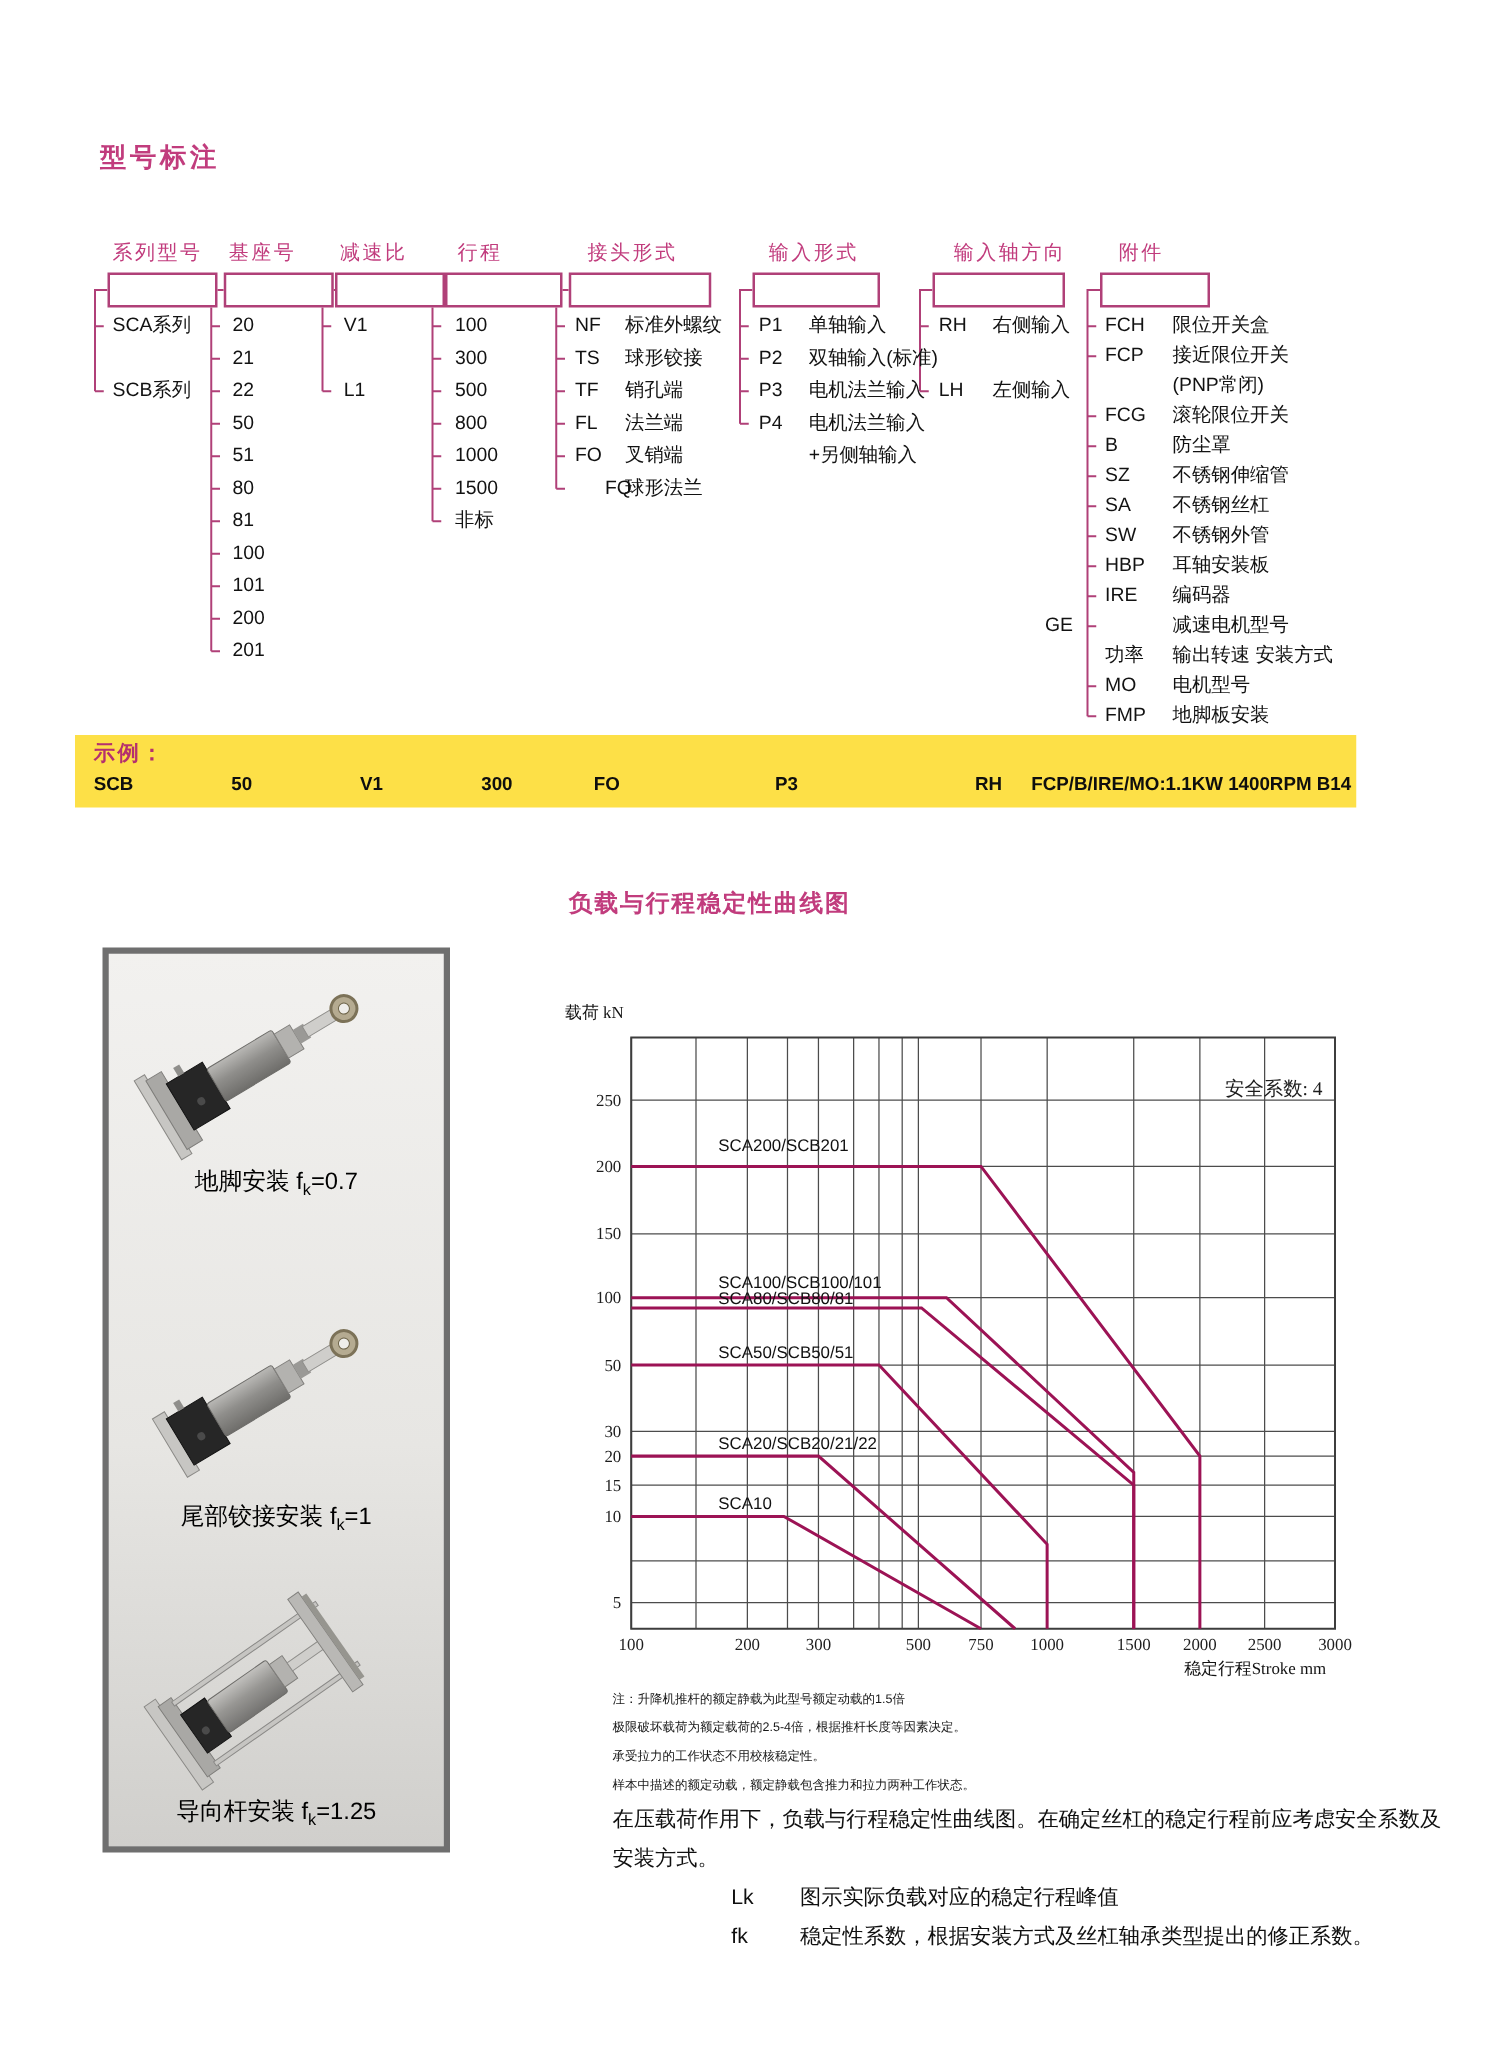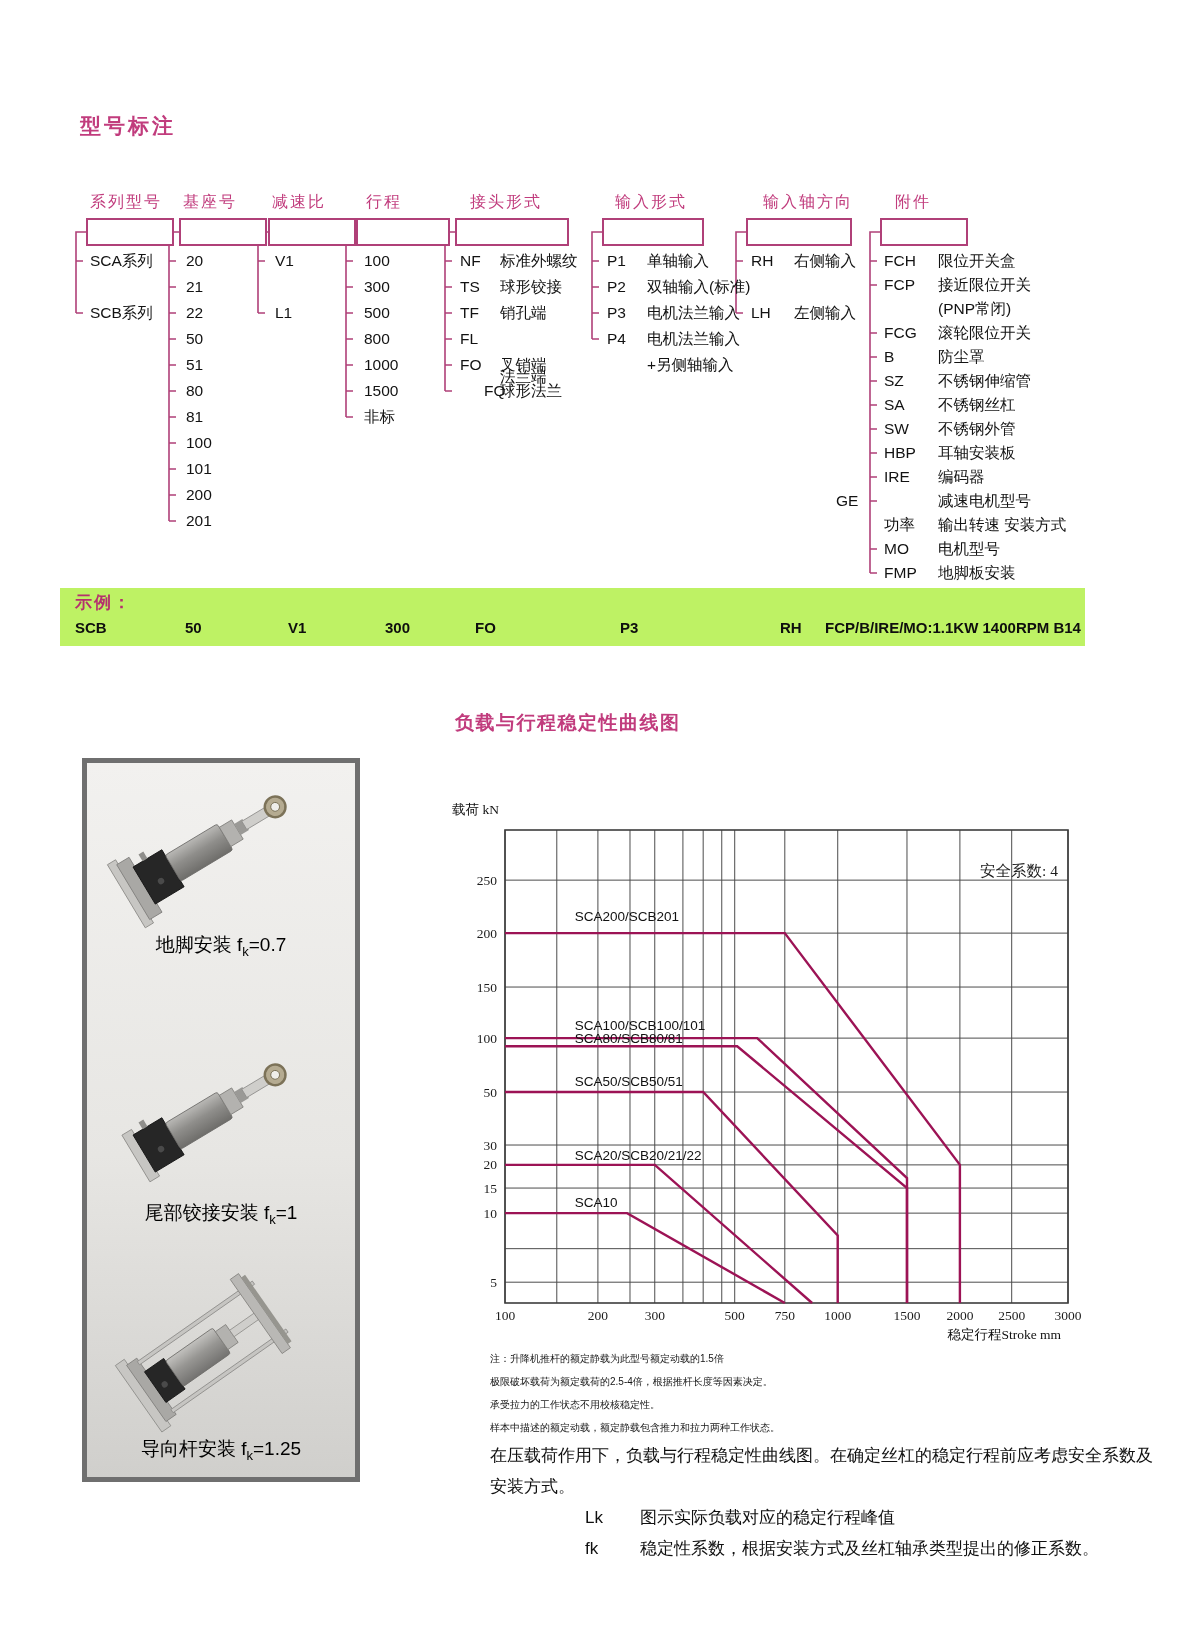--- a/index.html
+++ b/index.html
@@ -3,21 +3,21 @@
 <meta charset="utf-8">
 <style>
   html,body{margin:0;padding:0;background:#ffffff;}
   #page{position:relative;width:1200px;height:1649px;background:#ffffff;overflow:hidden;
         font-family:"Liberation Sans","DejaVu Sans",sans-serif;color:#151515;}
   .abs{position:absolute;}
   #page-title{left:80px;top:112px;font-size:21px;font-weight:700;color:#c13c7d;letter-spacing:3px;}
   .tree-header{font-size:16px;color:#c13c7d;letter-spacing:2px;white-space:nowrap;font-weight:500;}
   .tree-box{border:2px solid #b04078;height:24px;background:#fff;}
   .tree-item{font-size:15.5px;height:22px;line-height:22px;white-space:nowrap;color:#121212;}
-  #example-band{left:60px;top:588px;width:1025px;height:58px;background:#bef264;}
+  #example-band{left:60px;top:588px;width:1025px;height:58px;background:#fde047;}
   #example-label{left:15px;top:3px;font-size:17px;font-weight:700;color:#b5306e;letter-spacing:2px;}
   .example-value{top:31px;font-size:15px;font-weight:600;color:#0e0e0e;white-space:nowrap;}
   #panel{left:82px;top:758px;width:278px;height:724px;box-sizing:border-box;border:5px solid #6f6f6f;
          background:linear-gradient(180deg,#f2f1ef 0%,#e7e6e3 55%,#d0cfcc 100%);}
   .fig-svg{position:absolute;left:92px;}
   .fig-caption{position:absolute;left:87px;width:268px;text-align:center;font-size:19px;color:#000;white-space:nowrap;}
   .fig-caption sub{font-size:13px;}
   #chart-title{left:455px;top:710px;font-size:19px;font-weight:700;color:#c13c7d;letter-spacing:1.5px;}
   #chart-svg{position:absolute;left:440px;top:790px;}
   .note-line{left:490px;font-size:10px;color:#161616;white-space:nowrap;}
@@ -77,21 +77,21 @@
       <div class="tree-item abs" style="left: 364px; top: 406px;">非标</div>
       <div class="tree-header abs" style="left: 470px; top: 192px;">接头形式</div>
       <div class="tree-box abs" style="left: 455px; top: 218px; width: 110px;"></div>
       <div class="tree-item abs" style="left: 460px; top: 250px;">NF</div>
       <div class="tree-item abs" style="left: 500px; top: 250px;">标准外螺纹</div>
       <div class="tree-item abs" style="left: 460px; top: 276px;">TS</div>
       <div class="tree-item abs" style="left: 500px; top: 276px;">球形铰接</div>
       <div class="tree-item abs" style="left: 460px; top: 302px;">TF</div>
       <div class="tree-item abs" style="left: 500px; top: 302px;">销孔端</div>
       <div class="tree-item abs" style="left: 460px; top: 328px;">FL</div>
-      <div class="tree-item abs" style="left: 500px; top: 328px; margin-top: 38px;">法兰端</div>
+      <div class="tree-item abs" style="left: 500px; top: 328px;">法兰端</div>
       <div class="tree-item abs" style="left: 460px; top: 354px;">FO</div>
       <div class="tree-item abs" style="left: 500px; top: 354px;">叉销端</div>
       <div class="tree-item abs" style="left: 484px; top: 380px;">FQ</div>
       <div class="tree-item abs" style="left: 500px; top: 380px;">球形法兰</div>
       <div class="tree-header abs" style="left: 615px; top: 192px;">输入形式</div>
       <div class="tree-box abs" style="left: 602px; top: 218px; width: 98px;"></div>
       <div class="tree-item abs" style="left: 607px; top: 250px;">P1</div>
       <div class="tree-item abs" style="left: 647px; top: 250px;">单轴输入</div>
       <div class="tree-item abs" style="left: 607px; top: 276px;">P2</div>
       <div class="tree-item abs" style="left: 647px; top: 276px;">双轴输入(标准)</div>

